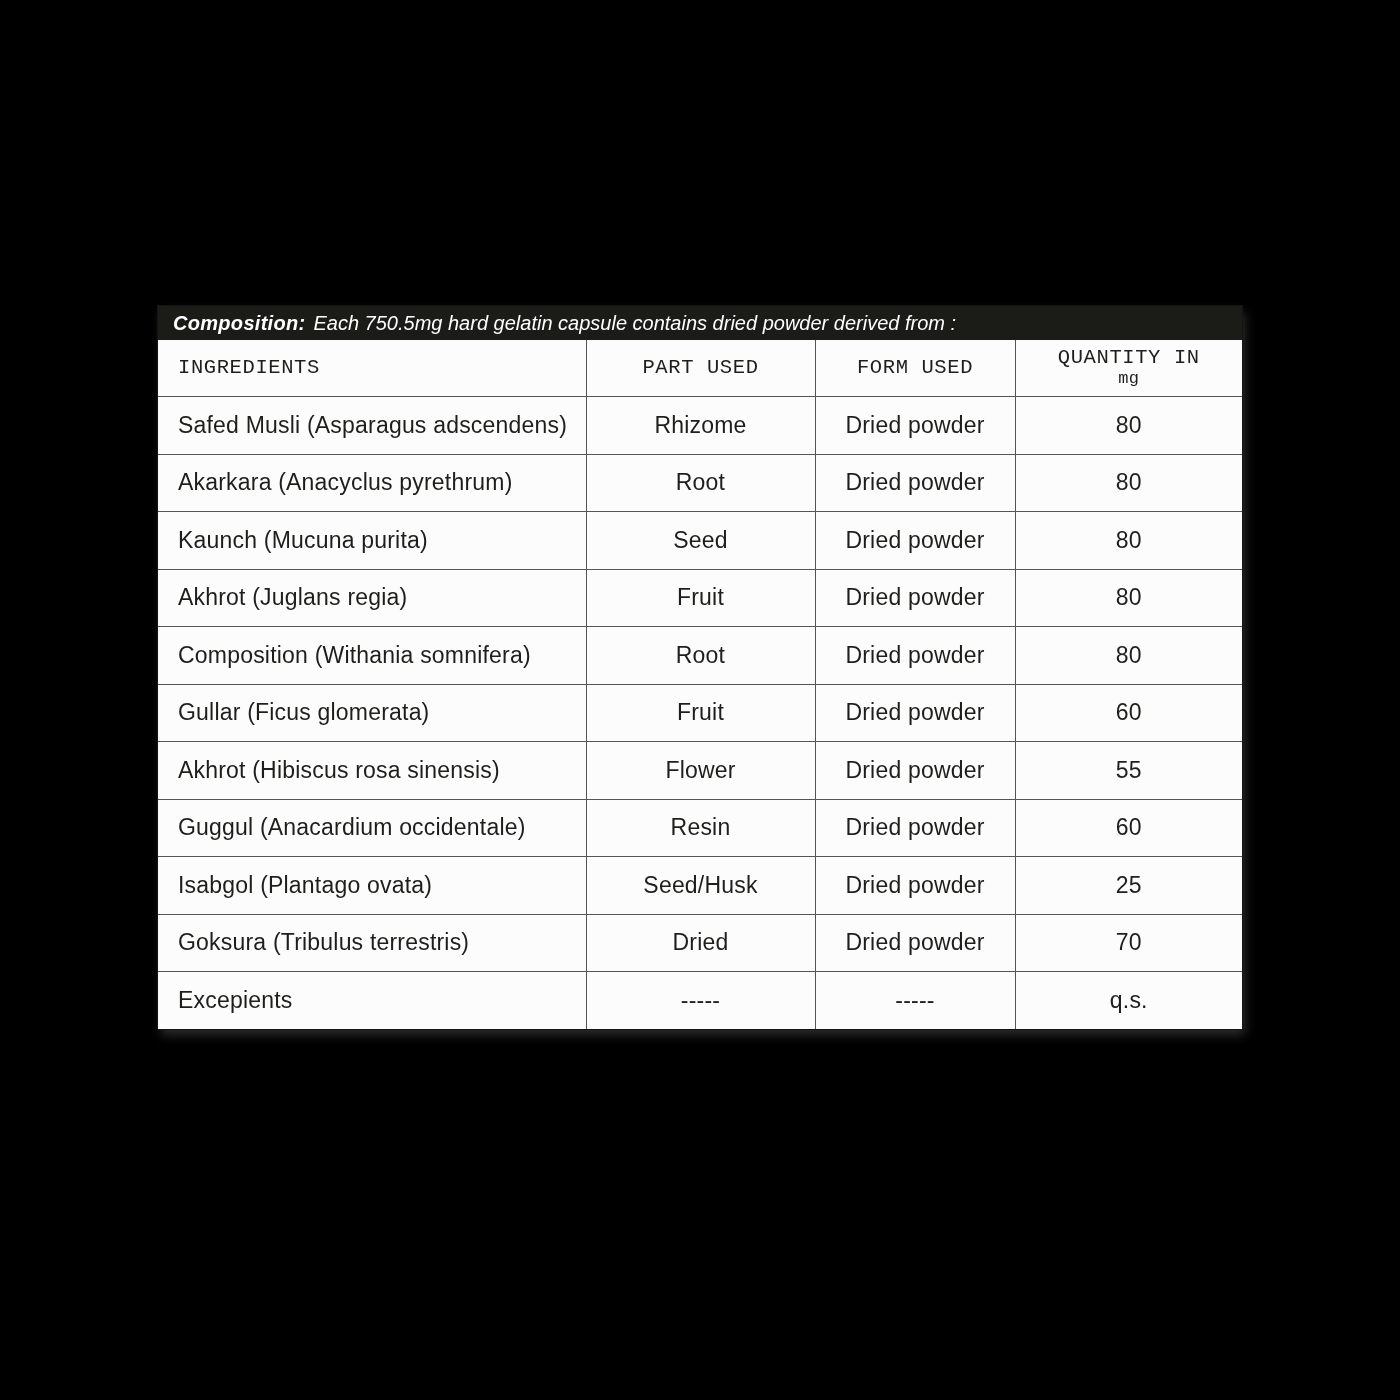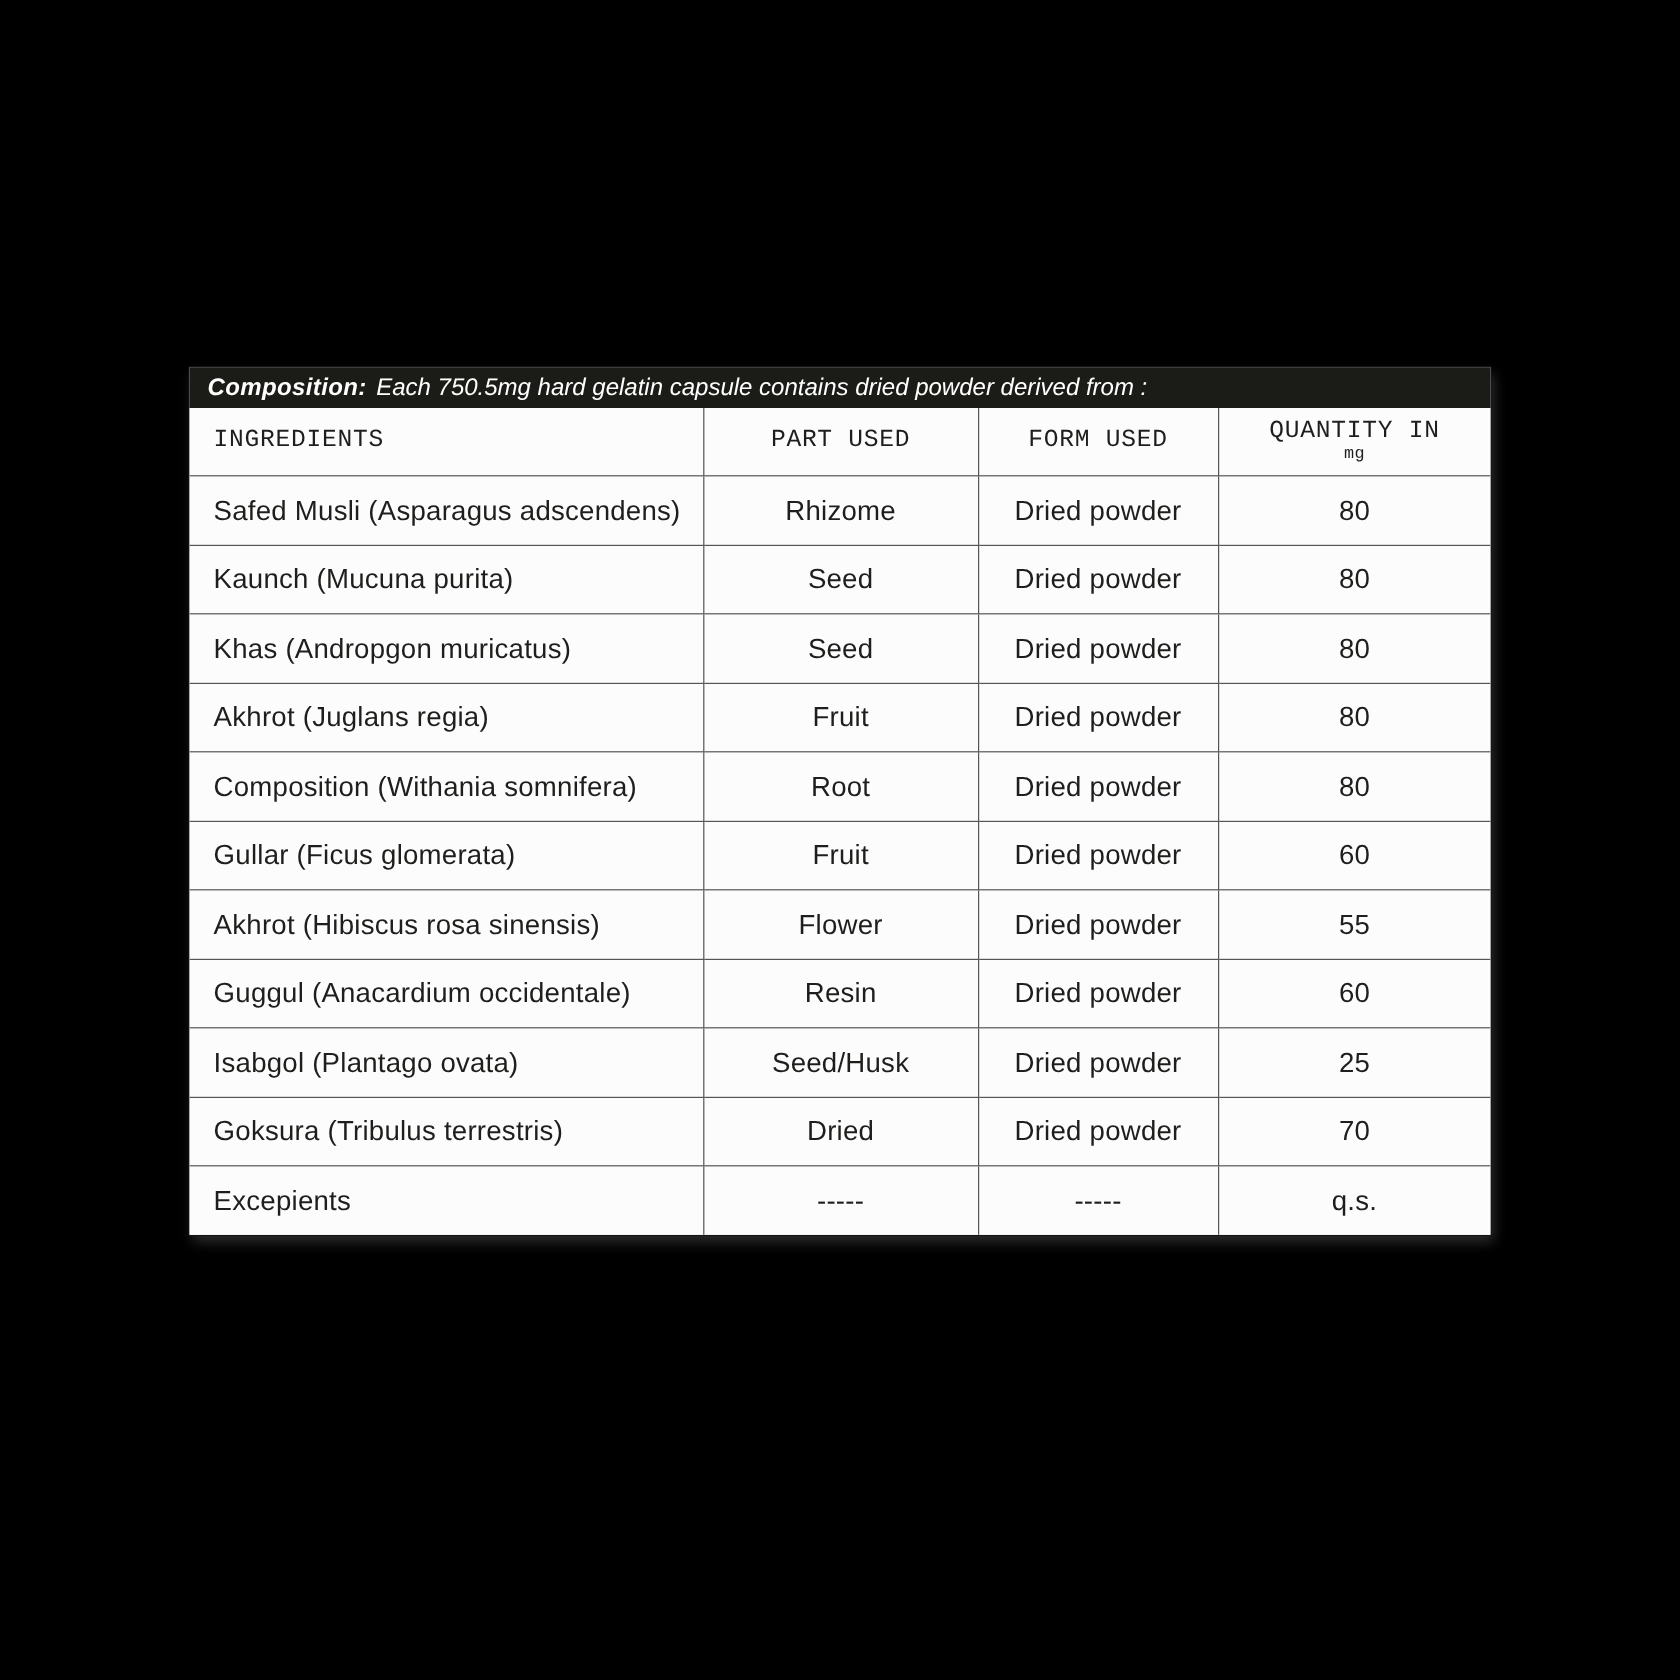--- a/index.html
+++ b/index.html
@@ -59,21 +59,21 @@
   }
   thead th {
     height: 56px;
     font-weight: normal;
     font-size: 20.5px;
     letter-spacing: 0.6px;
     line-height: 1.1;
     font-family: Liberation Mono, monospace;
   }
   thead th .unit {
-    font-size: 14px;
+    font-size: 17px;
     letter-spacing: 0.3px;
   }
   tbody td {
     height: 56.5px;
     font-size: 23px;
     letter-spacing: 0.2px;
     margin-top: 35px;
   }
   .c-ing {
     text-align: left !important;
@@ -110,27 +110,27 @@
         </tr>
       </thead>
       <tbody>
         <tr>
           <td class="c-ing">Safed Musli (Asparagus adscendens)</td>
           <td>Rhizome</td>
           <td>Dried powder</td>
           <td>80</td>
         </tr>
         <tr>
-          <td class="c-ing">Kaunch (Mucuna purita)</td>
-          <td>Seed</td>
+          <td class="c-ing">Akarkara (Anacyclus pyrethrum)</td>
+          <td>Root</td>
           <td>Dried powder</td>
           <td>80</td>
         </tr>
         <tr>
-          <td class="c-ing">Khas (Andropgon muricatus)</td>
+          <td class="c-ing">Kaunch (Mucuna purita)</td>
           <td>Seed</td>
           <td>Dried powder</td>
           <td>80</td>
         </tr>
         <tr>
           <td class="c-ing">Akhrot (Juglans regia)</td>
           <td>Fruit</td>
           <td>Dried powder</td>
           <td>80</td>
         </tr>

